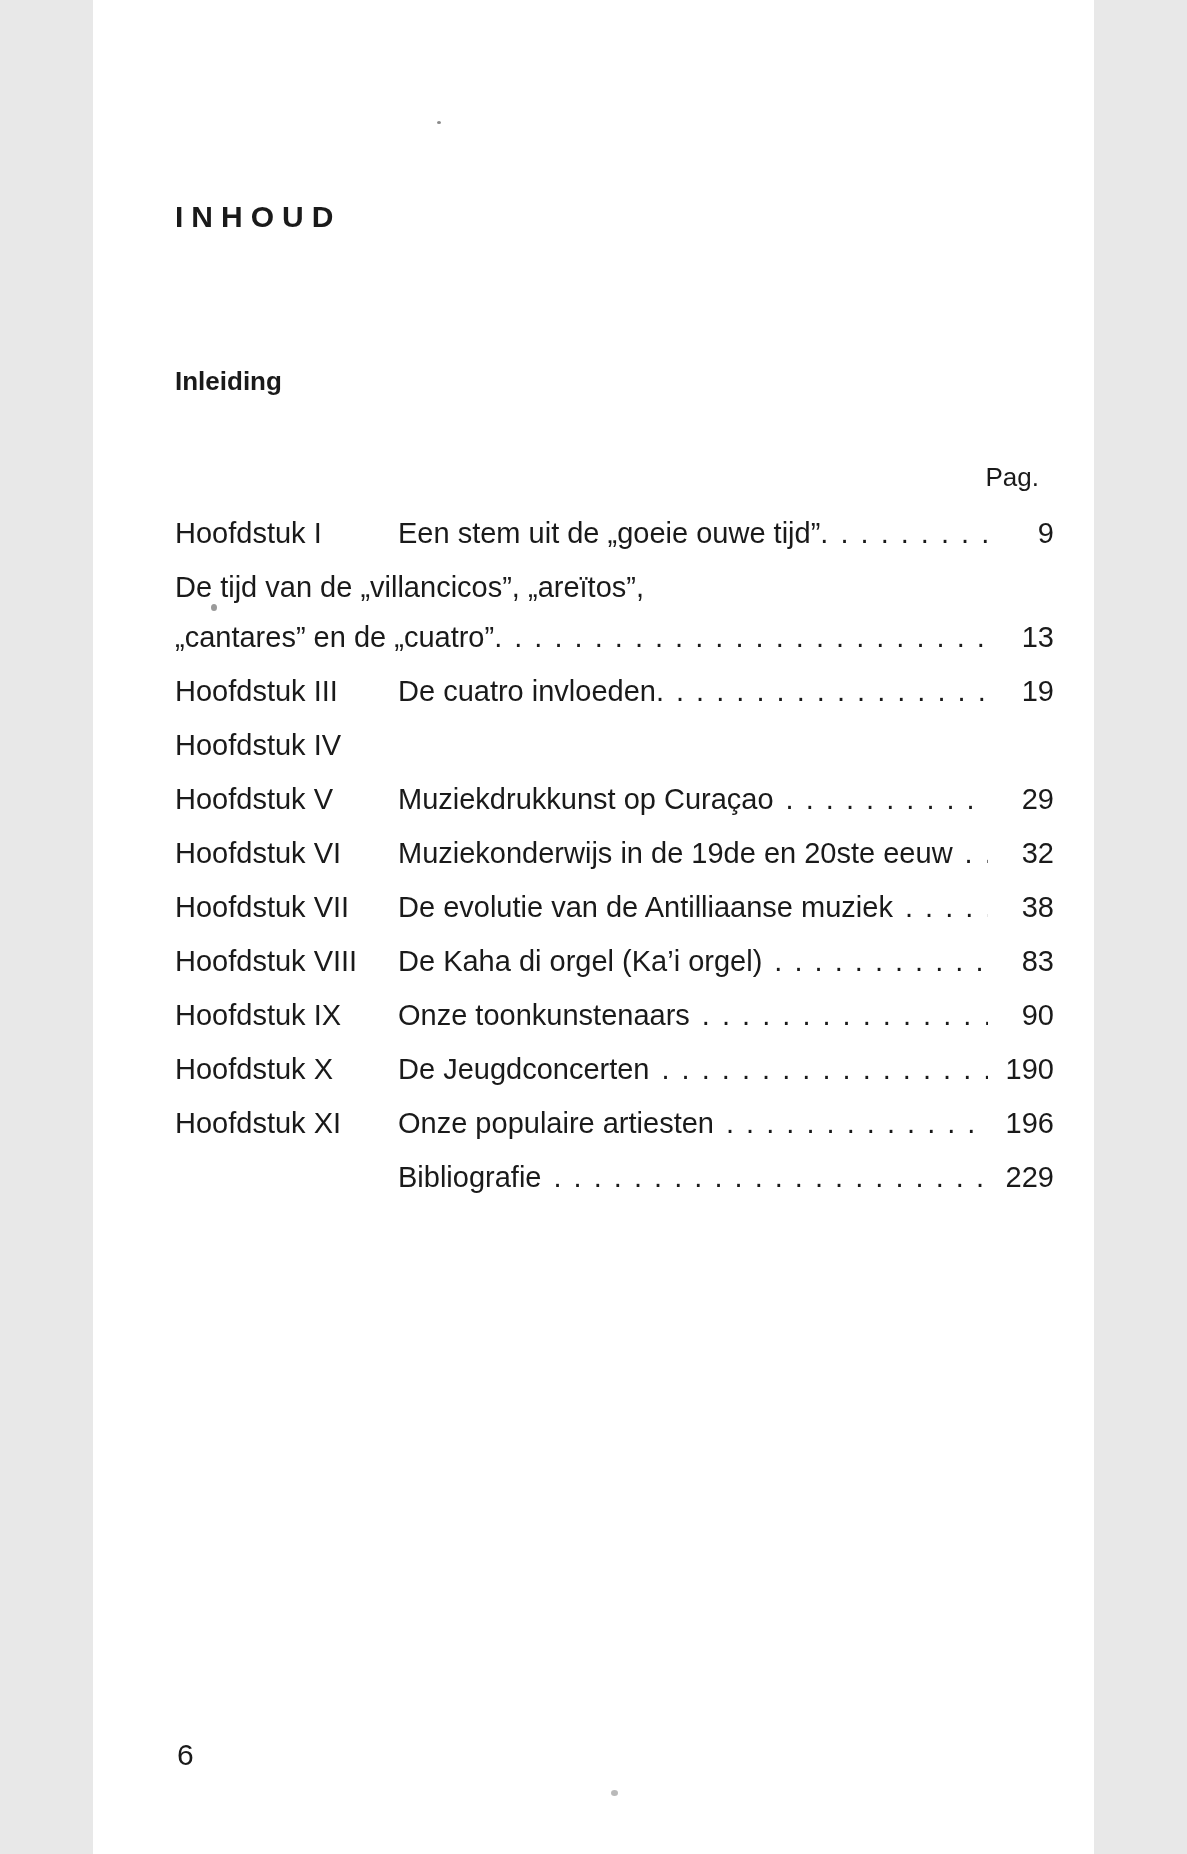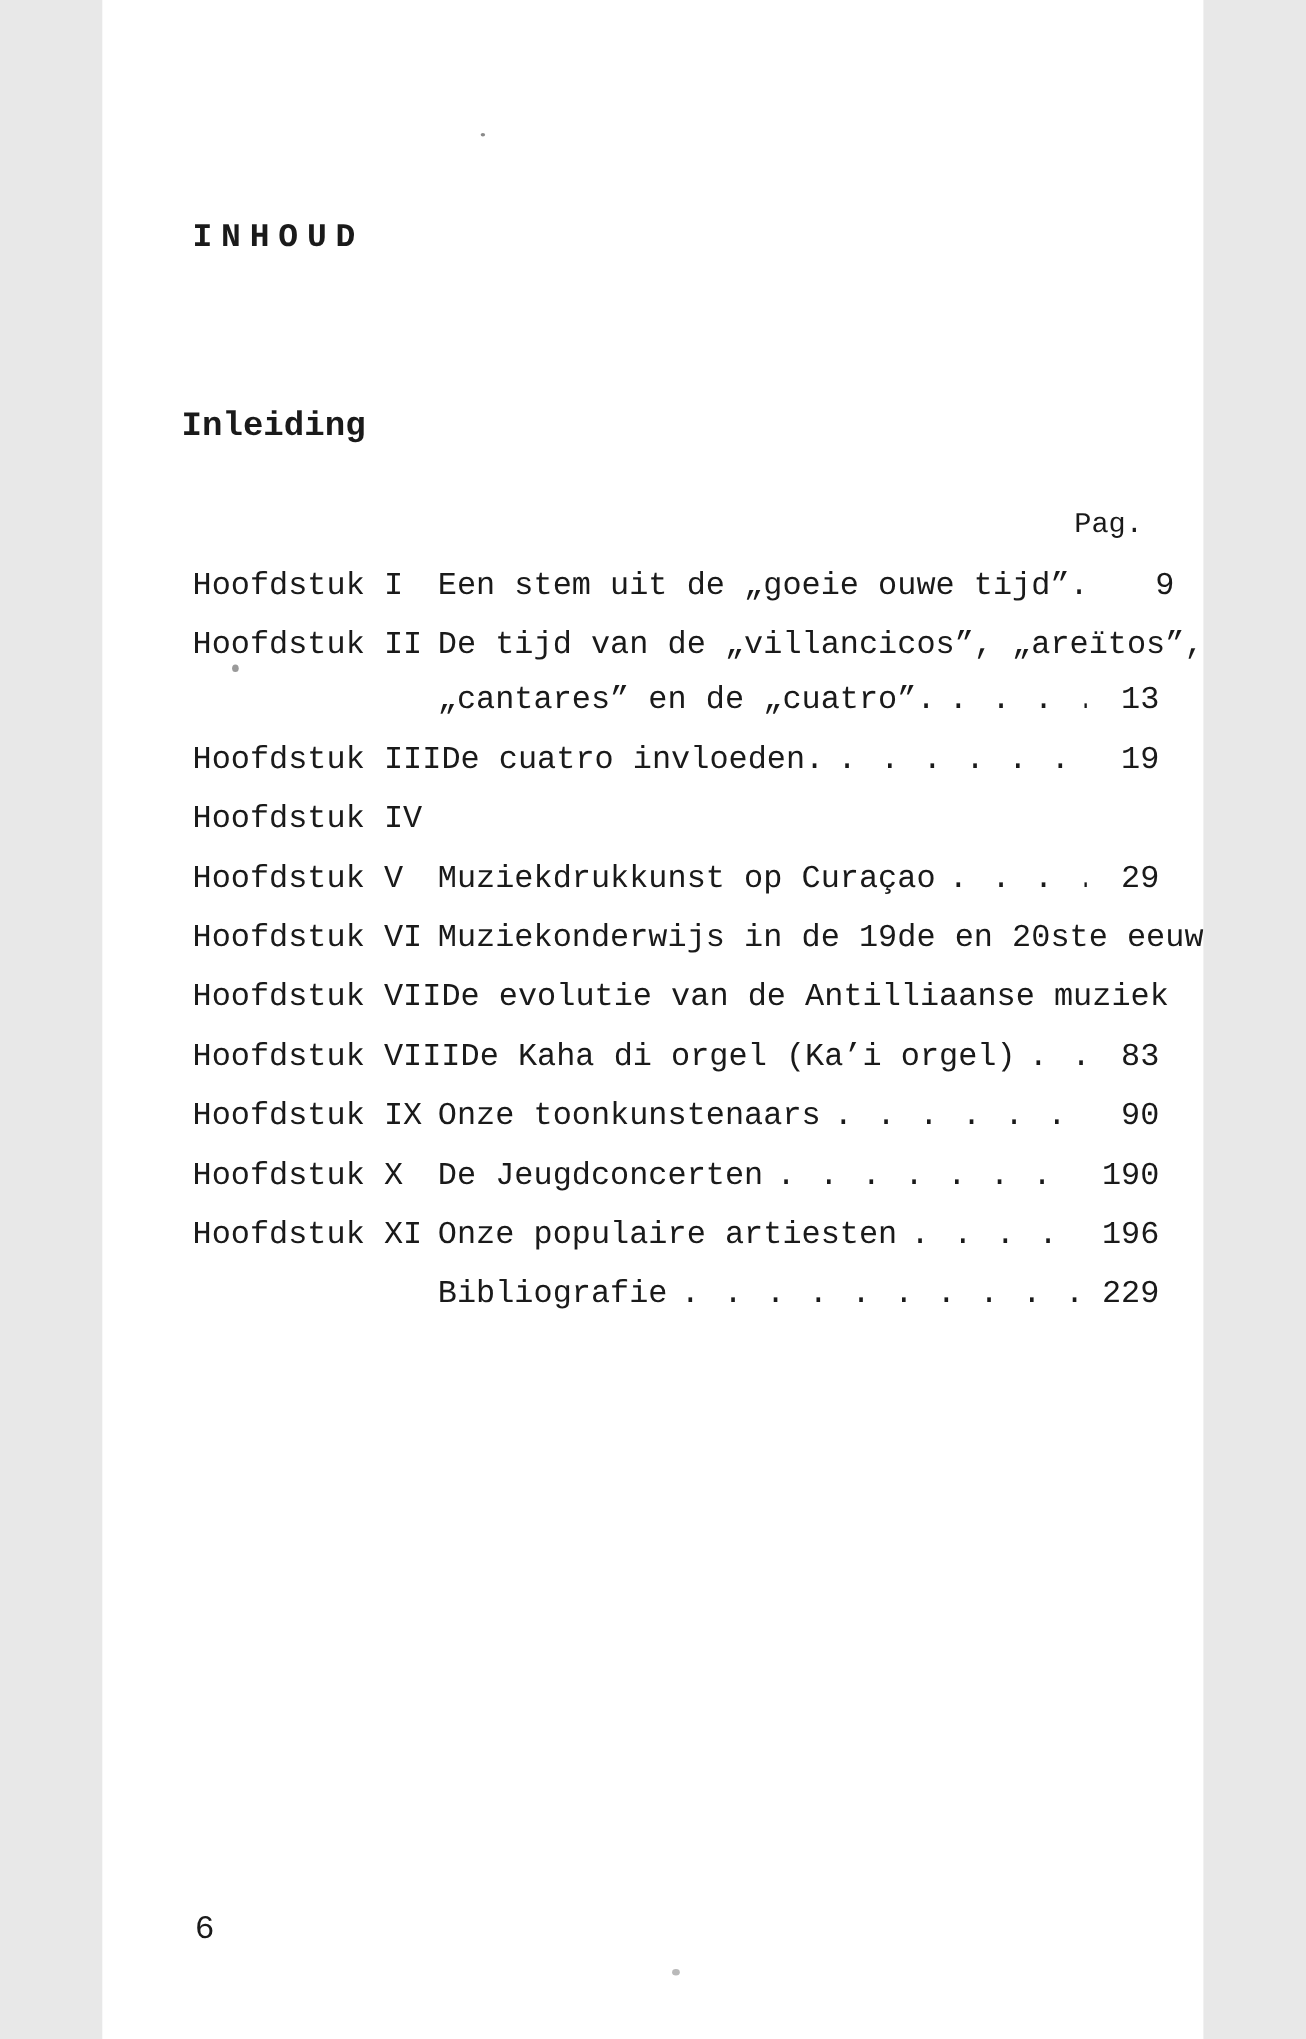--- a/index.html
+++ b/index.html
@@ -7,37 +7,37 @@
     padding: 0;
     background: #e8e8e8;
   }
   .page {
     position: relative;
     width: 1001px;
     height: 1854px;
     margin: 0 auto;
     background: var(--bg, #ffffff);
     color: var(--fg, #1a1a1a);
-    font-family: Liberation Mono, monospace;
+    font-family: Liberation Sans, sans-serif;
     overflow: hidden;
   }
   .main-heading {
     position: absolute;
     left: 82px;
     top: 180px;
     font-size: 30px;
     font-weight: bold;
     letter-spacing: 8px;
     line-height: normal;
   }
   .section-heading {
     position: absolute;
-    left: 72px;
+    left: 82px;
     top: 344px;
-    font-size: 31px;
+    font-size: 26px;
     font-weight: bold;
     line-height: normal;
   }
   .pag-header {
     position: absolute;
     right: 55px;
     top: 462px;
     font-size: 26px;
     line-height: normal;
   }
@@ -121,21 +121,20 @@
       <div class="entry-lines">
           <div class="title-line">
             <span class="title-text">Een stem uit de „goeie ouwe tijd”.</span>
             <span class="dots"></span>
             <span class="pagenum">9</span>
           </div>
         </div>
     </div>
 
     <div class="toc-row">
-      <div class="col-chapter">Hoofdstuk II</div>
       <div class="entry-lines">
           <div class="title-line">
             <span class="title-text">De tijd van de „villancicos”, „areïtos”,</span>
           </div>
           <div class="title-line">
             <span class="title-text">„cantares” en de „cuatro”.</span>
             <span class="dots"></span>
             <span class="pagenum">13</span>
           </div>
         </div>

